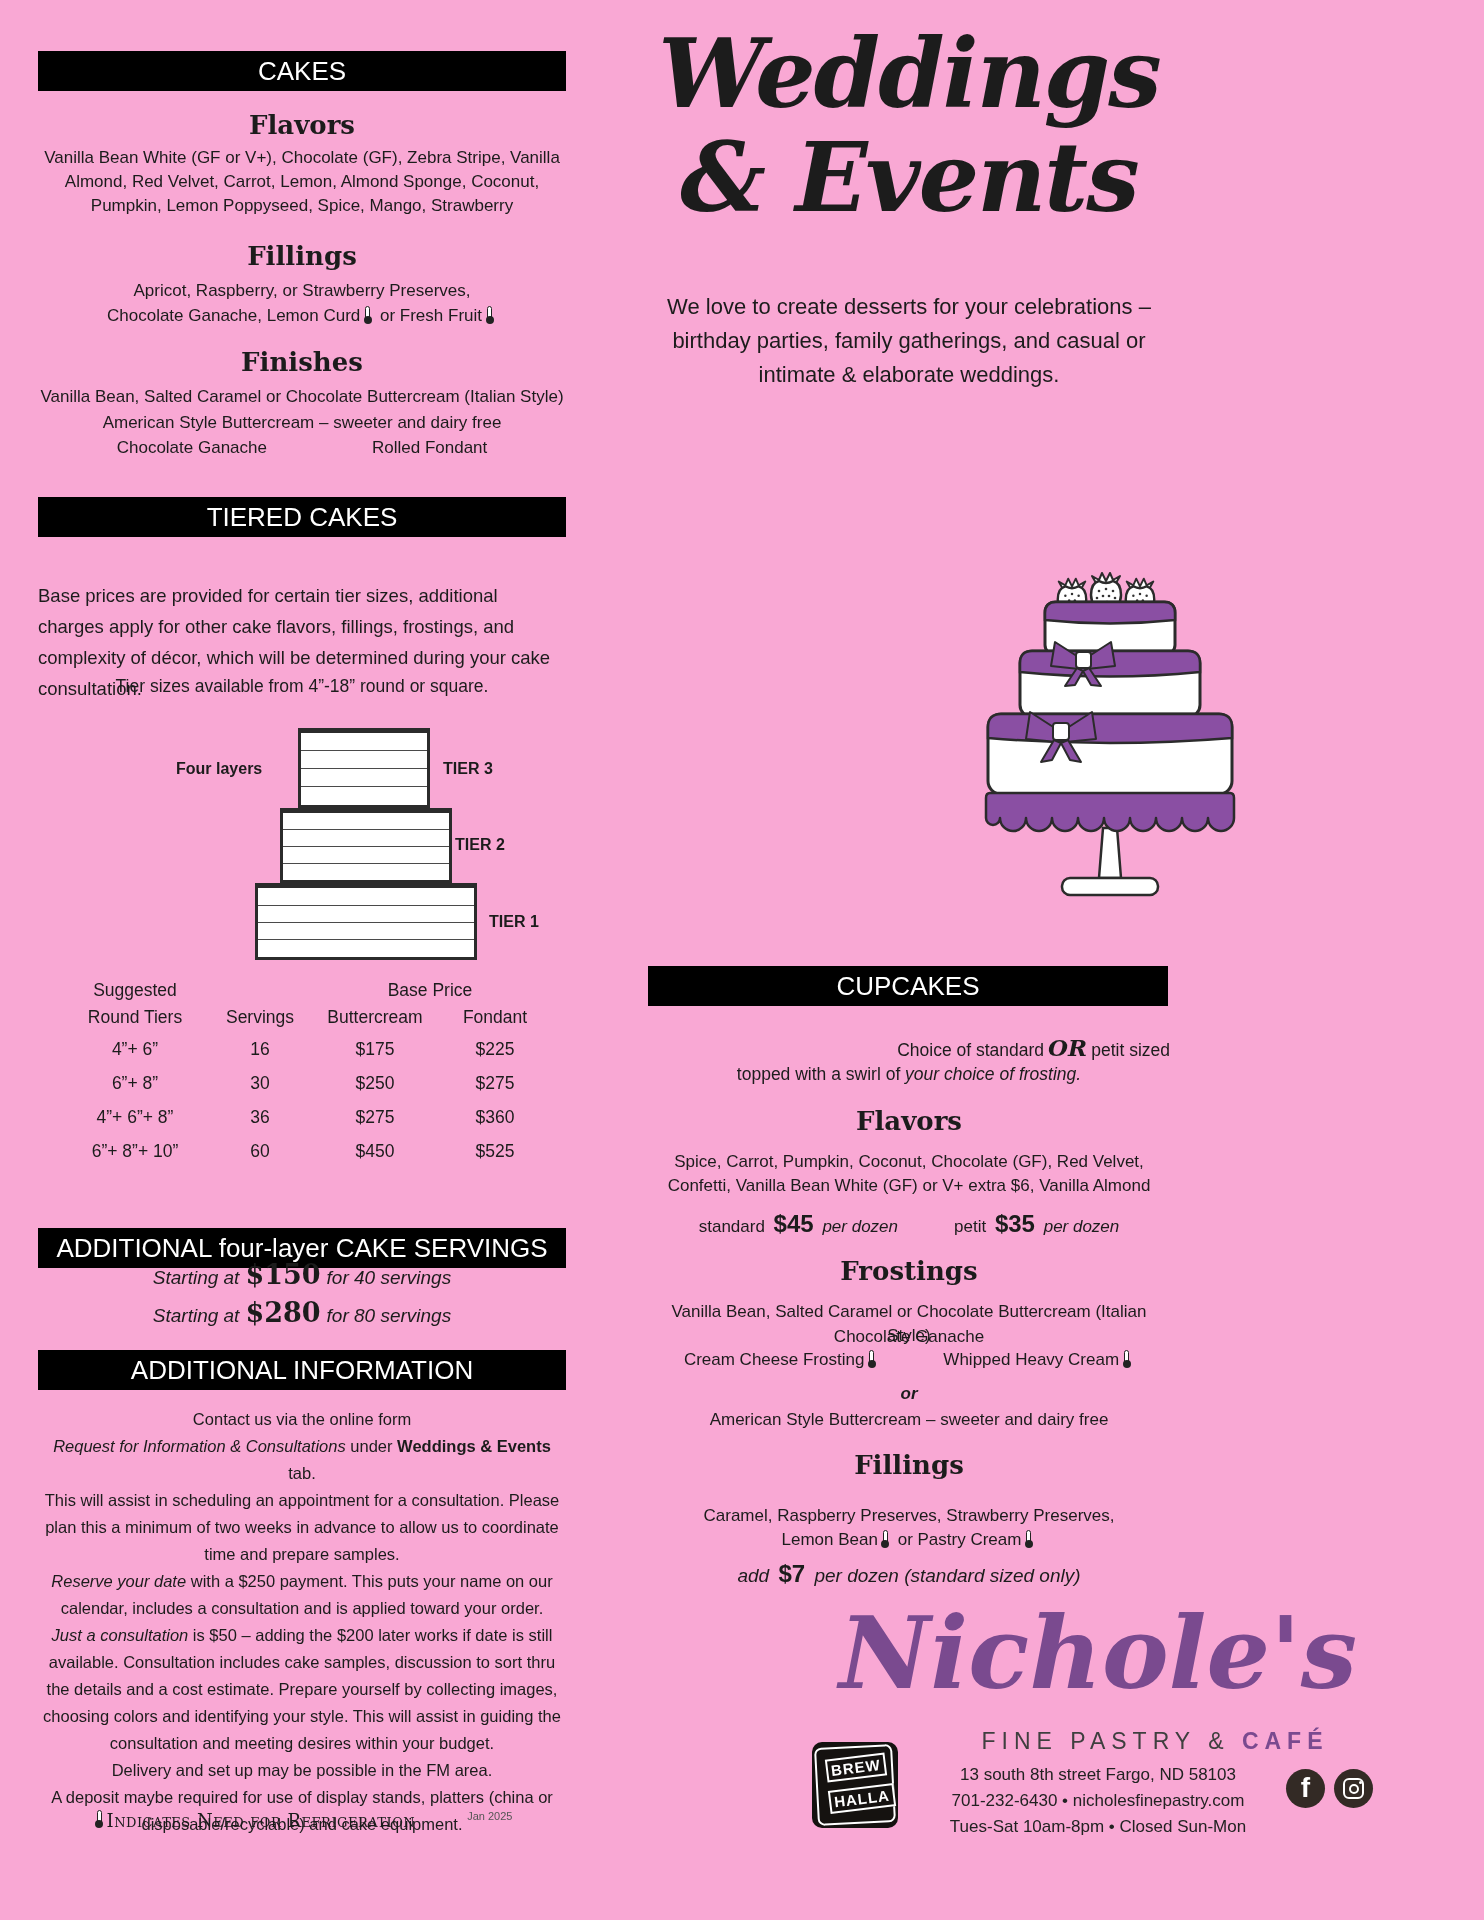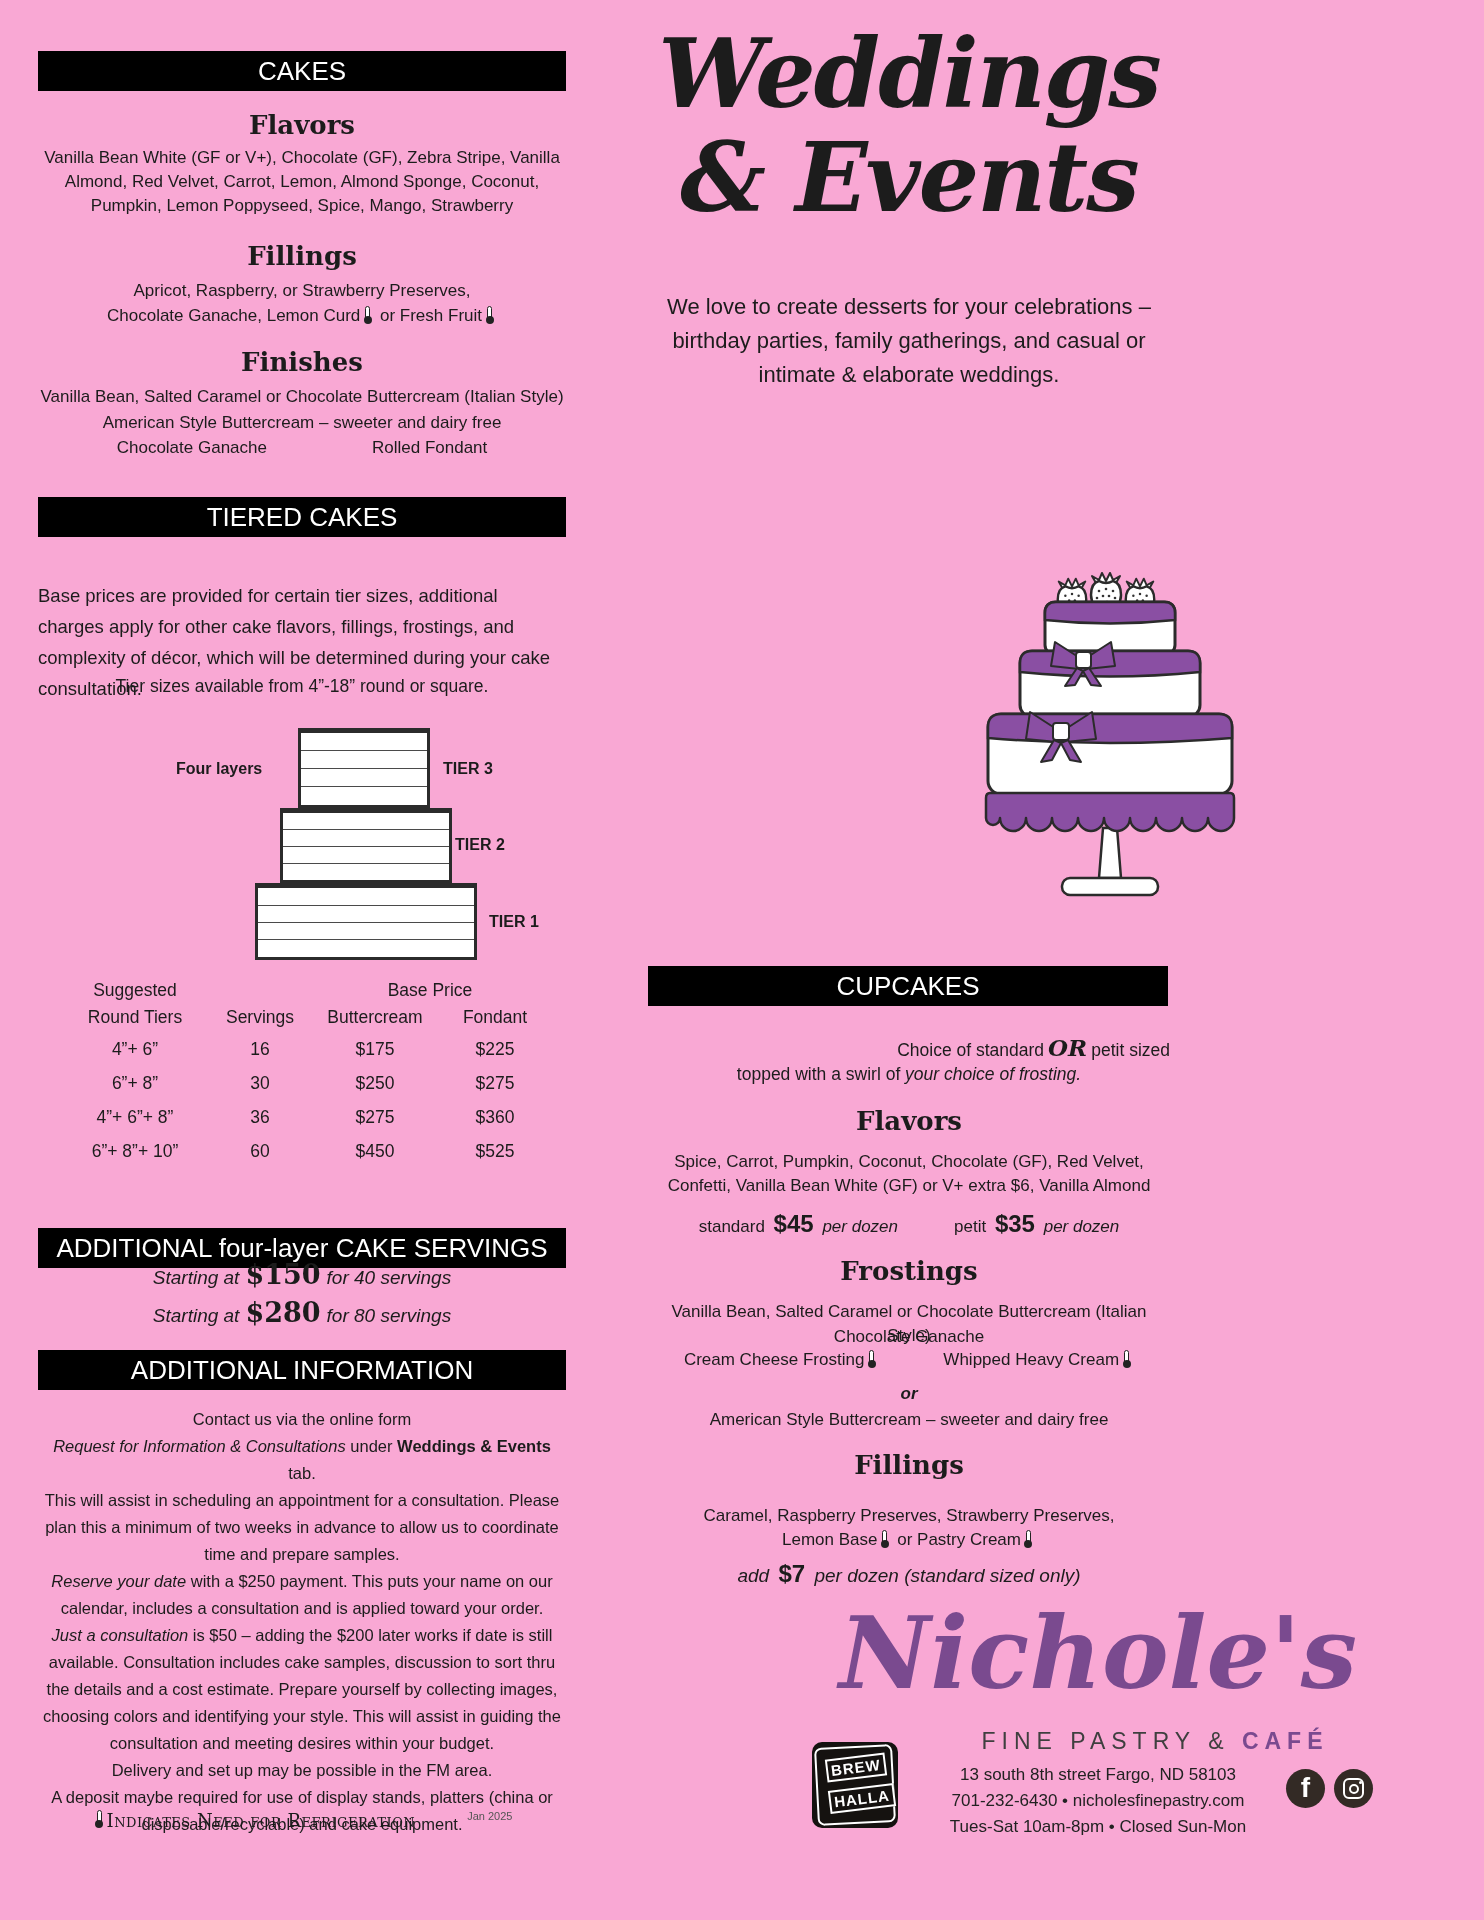--- a/index.html
+++ b/index.html
@@ -339,21 +339,21 @@
   <div class="abs rcol" id="frost-pair">
     <span><span>Cream Cheese Frosting</span><span class="therm"></span></span>
     <span><span>Whipped Heavy Cream</span><span class="therm"></span></span>
   </div>
   <div class="abs rcol" id="frost-or">or</div>
   <div class="abs rcol ct" id="frost-l5">American Style Buttercream – sweeter and dairy free</div>
 
   <div class="abs rcol sh" id="cfillings-title">Fillings</div>
   <div class="abs rcol ct" id="cfill-l1">Caramel, Raspberry Preserves, Strawberry Preserves,</div>
   <div class="abs rcol ct" id="cfill-l2">
-    <span>Lemon Base</span><span class="therm"></span>
+    <span>Lemon Bean</span><span class="therm"></span>
     <span>or Pastry Cream</span><span class="therm"></span>
   </div>
   <div class="abs rcol" id="add-line">
     <span class="it">add</span>
     <span class="big-dollar">$7</span>
     <span class="it">per dozen  (standard sized only)</span>
   </div>
 
   <div class="abs" id="brewhalla">
     <span class="bh-word" id="bh-brew">BREW</span>

